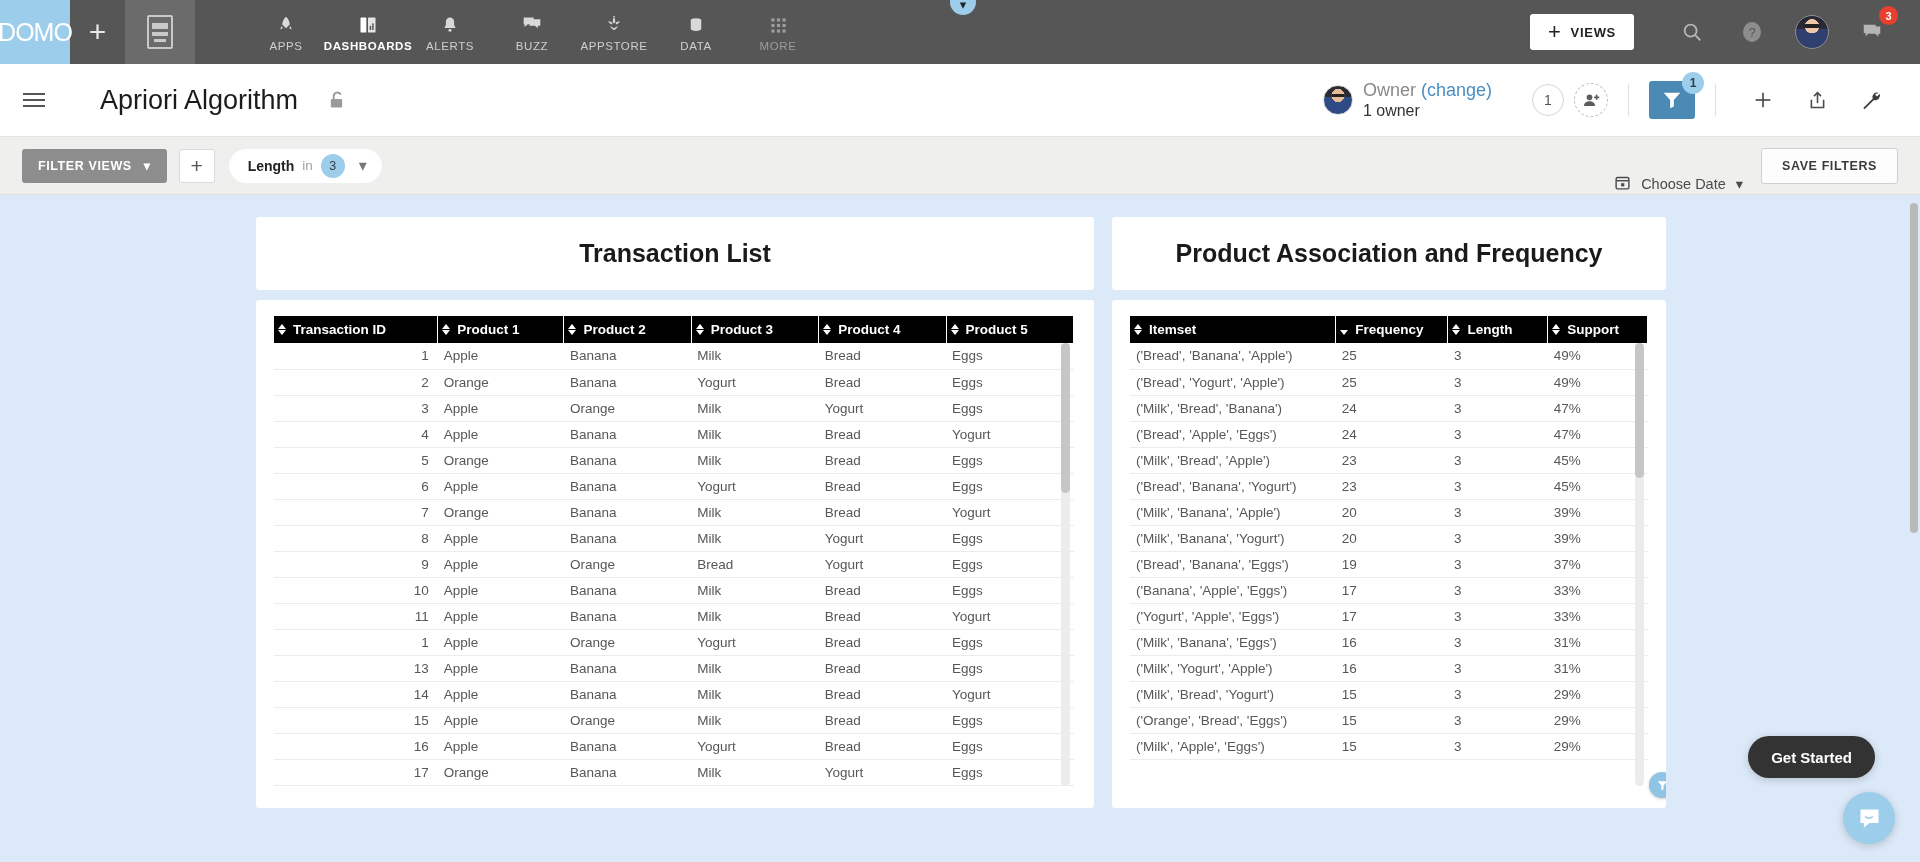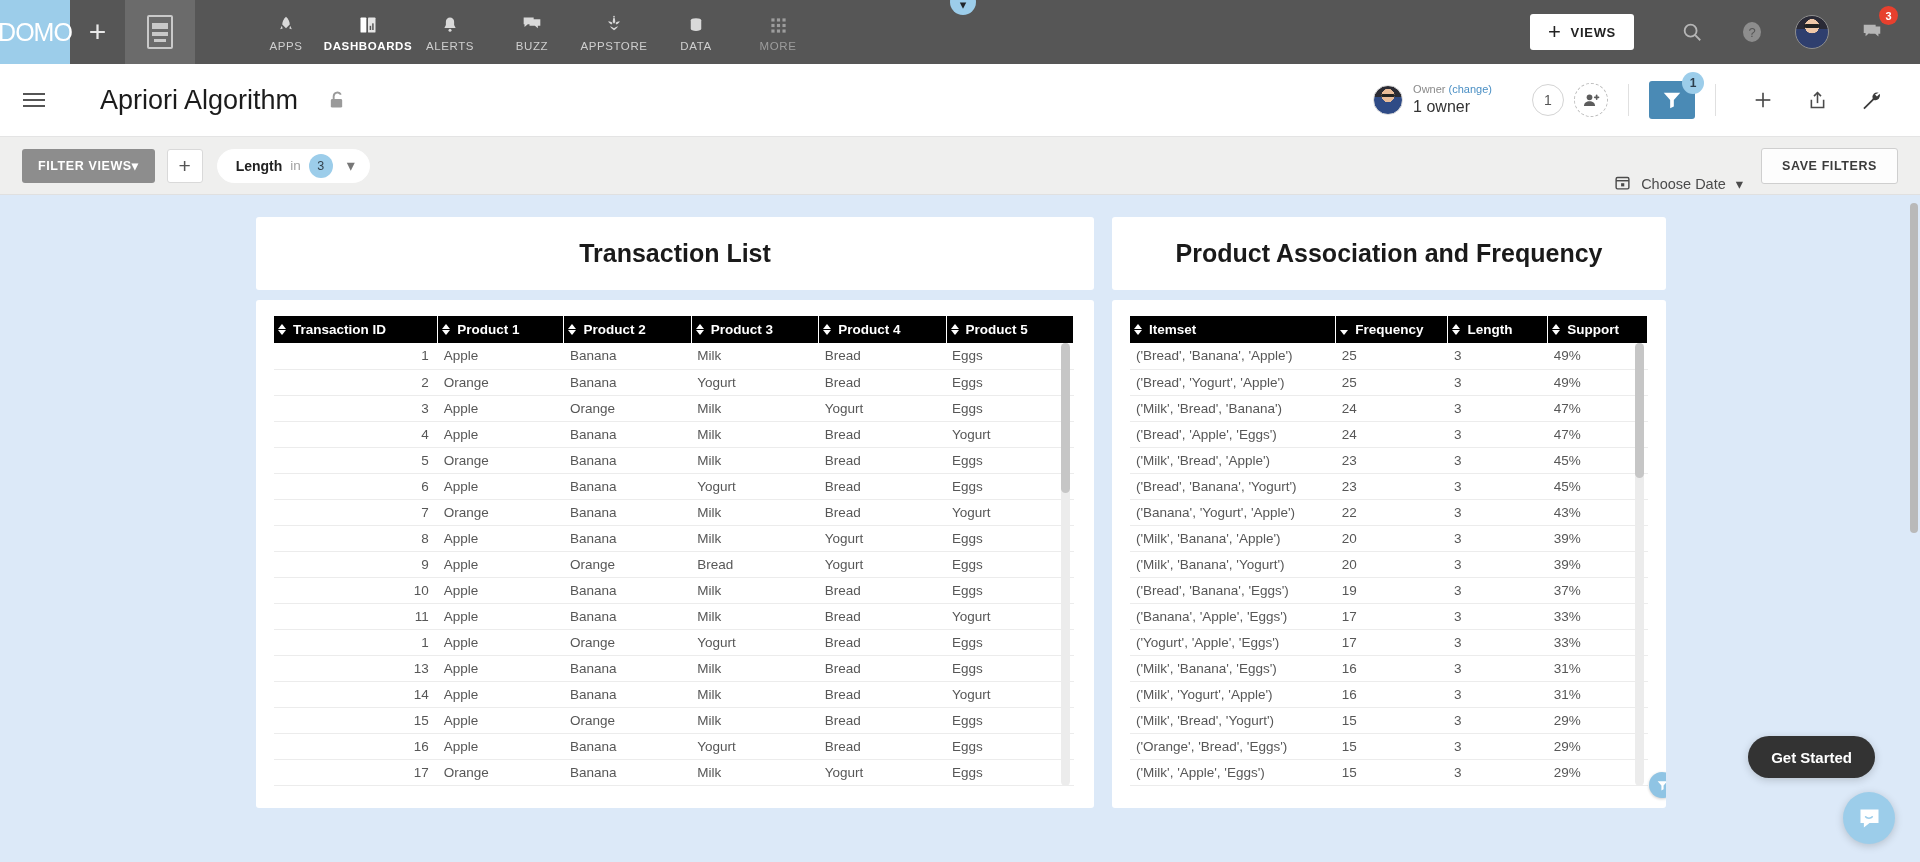--- a/index.html
+++ b/index.html
@@ -122,21 +122,21 @@
     width: 30px; height: 30px; border-radius: 50%;
     background: radial-gradient(circle at 50% 34%, #e8bb98 0 28%, rgba(0,0,0,0) 29%),
                 linear-gradient(#2b2b33 0 40%, #2f4b86 40% 100%);
     position: relative; overflow: hidden; border:1px solid #ddd;
   }
   .owner-avatar::after{
     content:""; position:absolute; left:50%; top:28%; width:14px; height:3px;
     transform:translateX(-50%); background:#222; border-radius:2px;
   }
   .owner-text { line-height: 1.25; }
-  .owner-line1 { font-size: 11px; color: #8a8a8a; }
+  .owner-line1 { font-size: 18px; color: #8a8a8a; }
   .owner-line1 a { color: #4a8fc4; text-decoration: none; }
   .owner-line2 { font-size: 16px; color: #333; }
   .circle-count {
     width: 32px; height: 32px; border-radius: 50%; border: 1px solid #d4d4d4;
     display:flex; align-items:center; justify-content:center;
     font-size: 14px; color: #555; margin-right: 10px; cursor:pointer;
   }
   .add-person {
     width: 34px; height: 34px; border-radius: 50%; border: 1.5px dashed #bdbdbd;
     display:flex; align-items:center; justify-content:center; color:#6d6d6d; cursor:pointer;
@@ -153,21 +153,21 @@
   }
   .hicon { width: 54px; height: 42px; display:flex; align-items:center; justify-content:center; color:#4a4a4a; cursor:pointer; }
 
   
   .filterbar {
     height: 58px; background: #efefee; display:flex; align-items:center;
     padding: 0 22px; border-bottom: 1px solid #e0e0e0;
   }
   .filter-views {
     background: #8d8d8d; color: #fff; border-radius: 3px; height: 34px;
-    display:flex; align-items:center; gap: 0; padding: 0 16px;
+    display:flex; align-items:center; gap: 12px; padding: 0 16px;
     font-size: 12.5px; font-weight: 700; letter-spacing: 0.6px; cursor:pointer;
   }
   .fv-plus {
     width: 36px; height: 34px; background:#fff; border:1px solid #d9d9d9; border-radius:3px;
     display:flex; align-items:center; justify-content:center; color:#555; font-size:21px;
     font-weight:300; margin-left: 12px; cursor:pointer;
   }
   .filter-pill {
     height: 34px; background: #fff; border-radius: 17px; display:flex; align-items:center;
     gap: 8px; padding: 0 14px 0 18px; margin-left: 14px; cursor:pointer; border: 1px solid #fff;
@@ -787,26 +787,20 @@
                   <td>3</td>
                   <td>45%</td>
                 </tr>
                 <tr>
                   <td>('Bread', 'Banana', 'Yogurt')</td>
                   <td>23</td>
                   <td>3</td>
                   <td>45%</td>
                 </tr>
                 <tr>
-                  <td>('Banana', 'Yogurt', 'Apple')</td>
-                  <td>22</td>
-                  <td>3</td>
-                  <td>43%</td>
-                </tr>
-                <tr>
                   <td>('Milk', 'Banana', 'Apple')</td>
                   <td>20</td>
                   <td>3</td>
                   <td>39%</td>
                 </tr>
                 <tr>
                   <td>('Milk', 'Banana', 'Yogurt')</td>
                   <td>20</td>
                   <td>3</td>
                   <td>39%</td>

